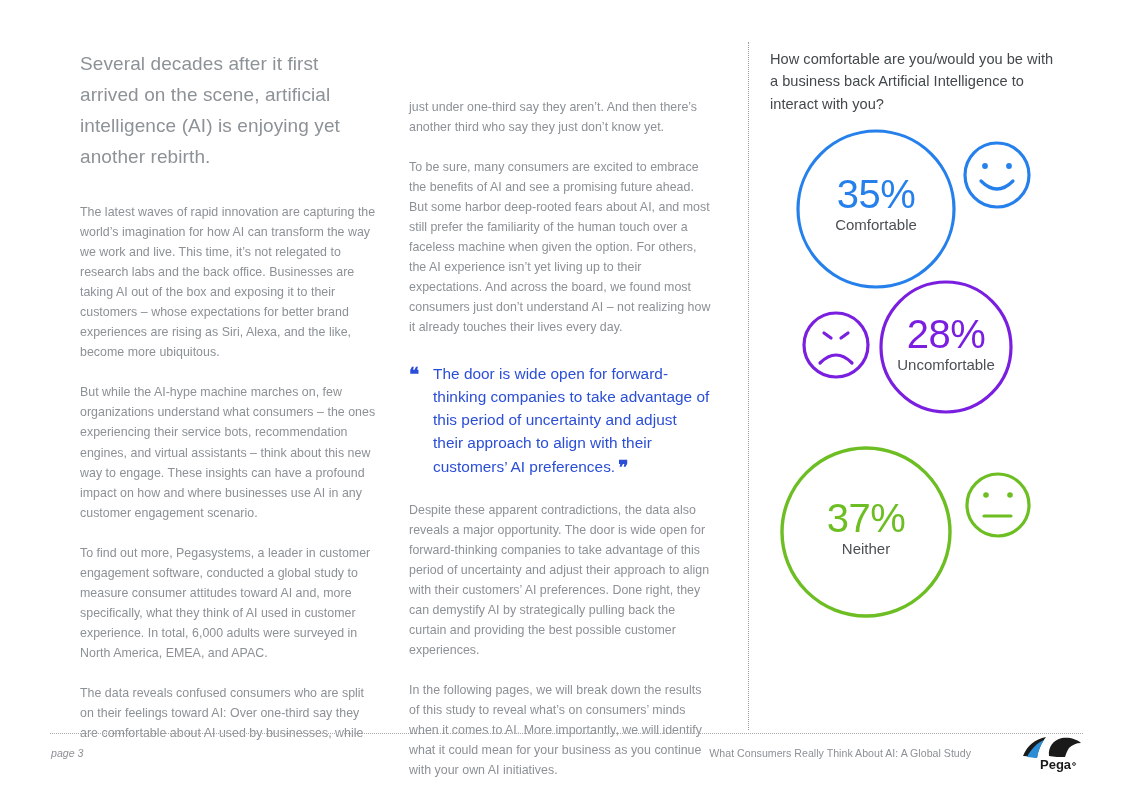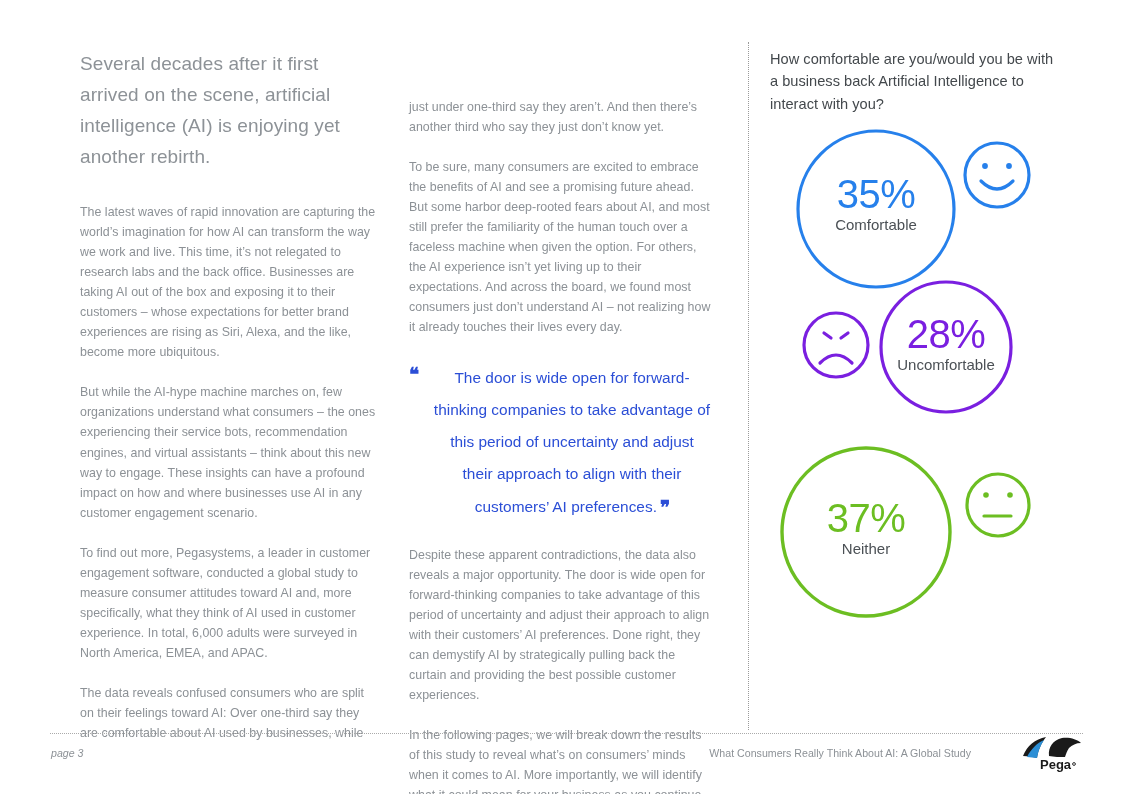--- a/index.html
+++ b/index.html
@@ -54,25 +54,24 @@
     width: 302px;
     margin-top: 43px;
   }
   .quote-block {
     margin: 24px 0 22px 0;
     position: relative;
     padding-left: 24px;
   }
   .quote-text {
     font-size: 15.4px;
-    line-height: 32px;
+    line-height: 23px;
     color: #2b4ed6;
     letter-spacing: 0.02px;
     margin: 0;
-    text-align: center;
   }
   .qmark-open {
     position: absolute;
     left: 0;
     top: 3px;
     color: #2b4ed6;
     font-size: 19px;
     font-weight: 700;
     font-family: "Liberation Serif", serif;
     line-height: 1;

